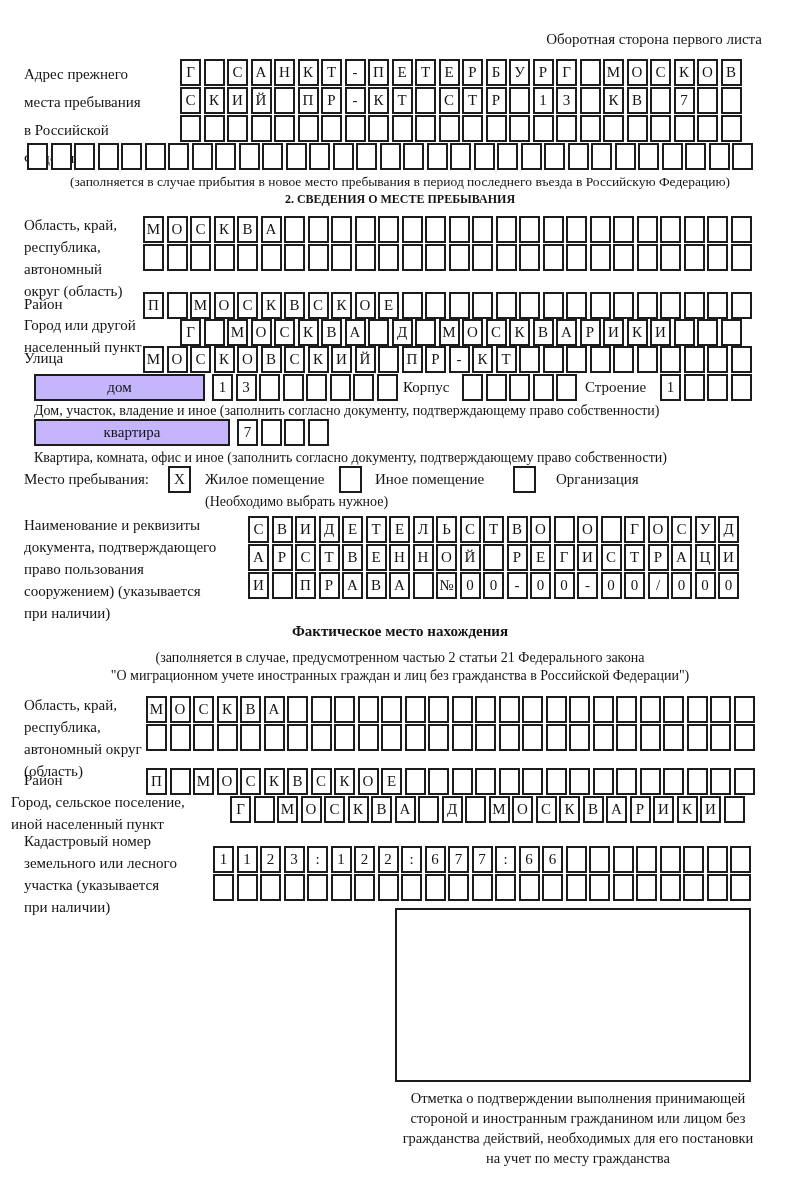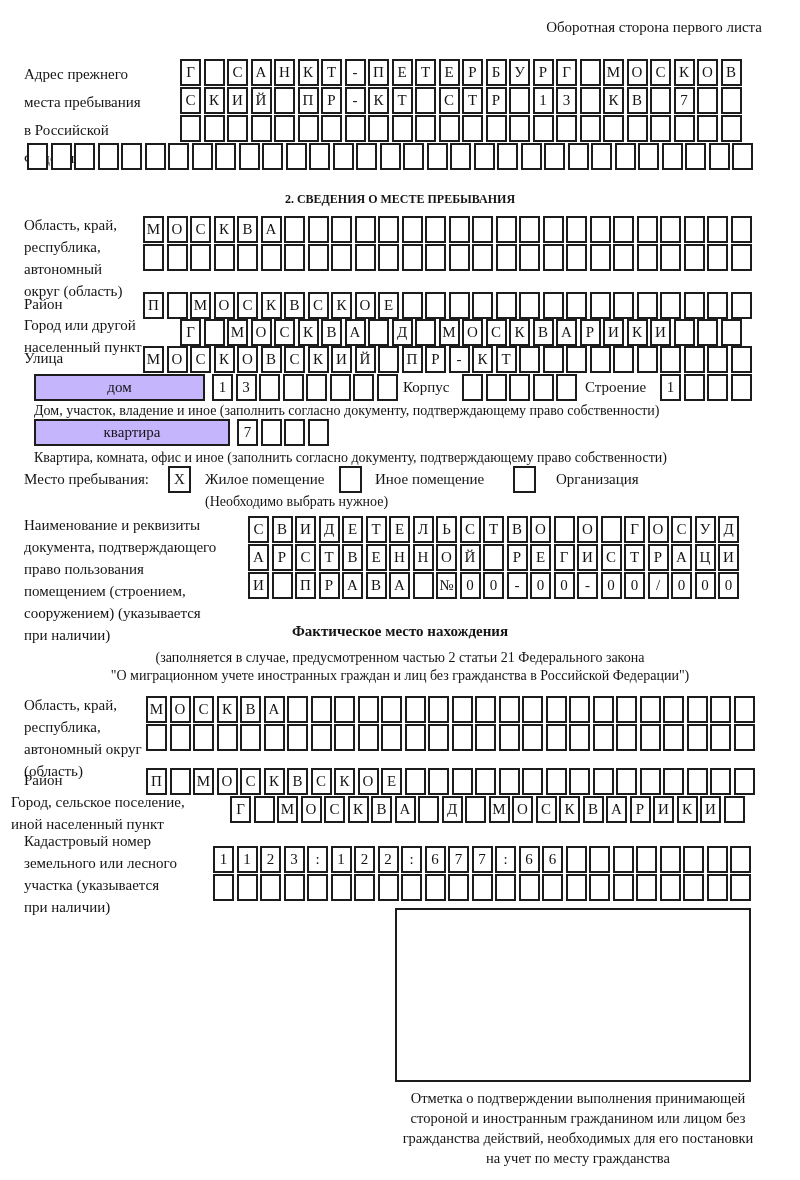--- a/index.html
+++ b/index.html
@@ -28,21 +28,21 @@
     display:flex; align-items:center; justify-content:center; font-size:15px; background:#fff;
   }
   .stamp-box { position:absolute; box-sizing:border-box; border:2px solid #1c1c1c; background:#fff; }
   .caption { position:absolute; text-align:center; font-size:14.5px; line-height:20px; }
 </style>
 </head>
 <body>
 
 <div class="page">
 
-  <div class="lab" style="top:16px; right:38px; font-size:15px;">Оборотная сторона первого листа</div>
+  <div class="lab" style="top:28px; right:38px; font-size:15px;">Оборотная сторона первого листа</div>
 
   <div class="lab" style="left:24px; top:60px; line-height:28px;">
       <div>Адрес прежнего</div>
       <div>места пребывания</div>
       <div>в Российской</div>
       <div>Федерации</div>
     </div>
   <div class="cellrow" style="left:180px; top:59px;">
       <div class="cell">Г</div>
       <div class="cell"></div>
@@ -147,20 +147,21 @@
       <div class="cell"></div>
       <div class="cell"></div>
       <div class="cell"></div>
       <div class="cell"></div>
       <div class="cell"></div>
       <div class="cell"></div>
       <div class="cell"></div>
       <div class="cell"></div>
       <div class="cell"></div>
     </div>
+  <div class="note note-c" style="top:173px;">(заполняется в случае прибытия в новое место пребывания в период последнего въезда в Российскую Федерацию)</div>
 
   <div class="title" style="top:192px;">2. СВЕДЕНИЯ О МЕСТЕ ПРЕБЫВАНИЯ</div>
 
   <div class="lab" style="left:24px; top:214px;">
       <div>Область, край,</div>
       <div>республика,</div>
       <div>автономный</div>
       <div>округ (область)</div>
     </div>
   <div class="cellrow" style="left:143px; top:216px;">
@@ -354,21 +355,20 @@
   <div class="chk" style="left:339px; top:466px;"></div>
   <div class="lab" style="left:375px; top:468px;">Иное помещение</div>
   <div class="chk" style="left:513px; top:466px;"></div>
   <div class="lab" style="left:556px; top:468px;">Организация</div>
   <div class="note" style="left:205px; top:493px; font-size:14px;">(Необходимо выбрать нужное)</div>
 
   <div class="lab" style="left:24px; top:514px;">
       <div>Наименование и реквизиты</div>
       <div>документа, подтверждающего</div>
       <div>право пользования</div>
-      <div>помещением (строением,</div>
       <div>сооружением) (указывается</div>
       <div>при наличии)</div>
     </div>
   <div class="cellrow" style="left:248px; top:516px;">
       <div class="cell">С</div>
       <div class="cell">В</div>
       <div class="cell">И</div>
       <div class="cell">Д</div>
       <div class="cell">Е</div>
       <div class="cell">Т</div>

